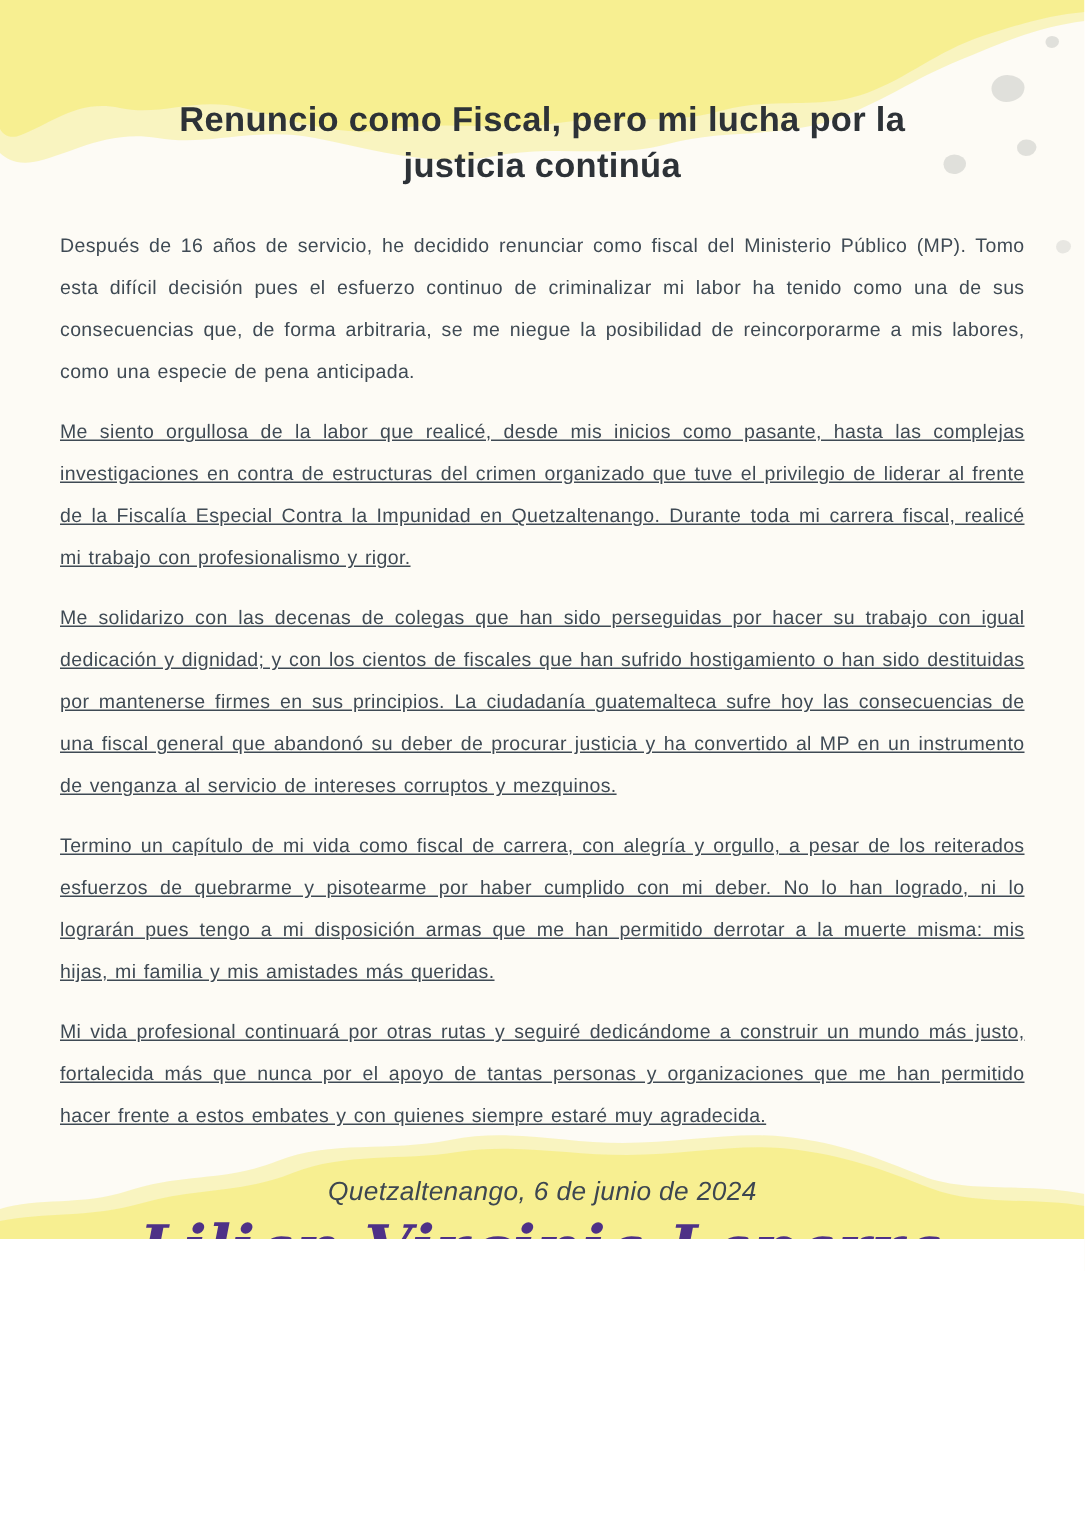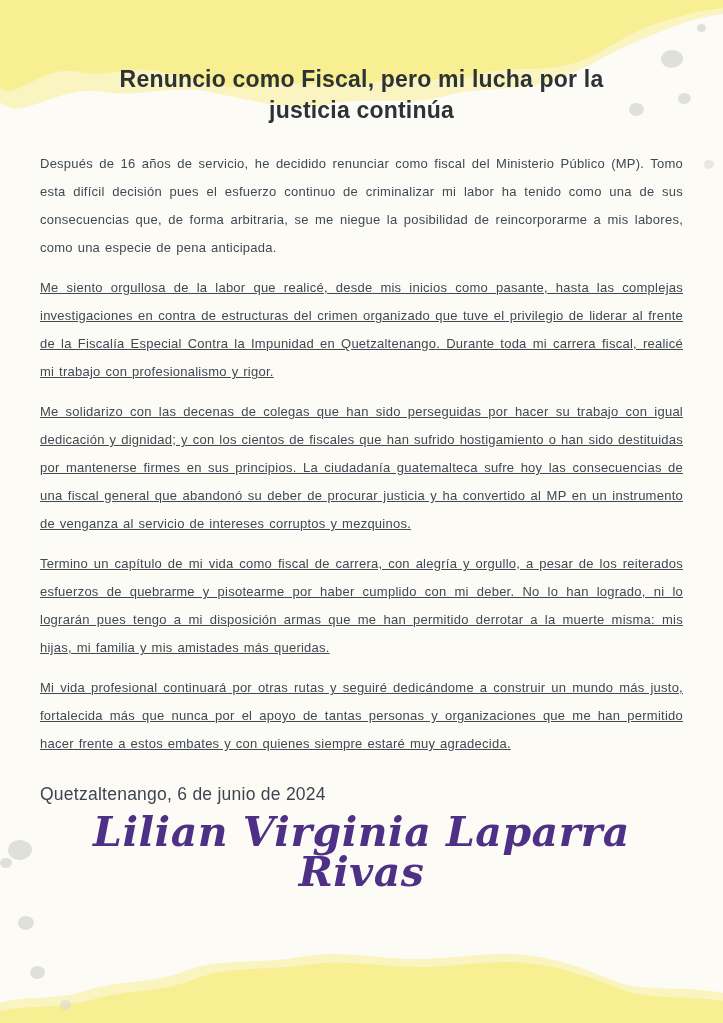--- a/index.html
+++ b/index.html
@@ -11,21 +11,21 @@
     --signature-purple: #4e3187;
     --speckle-gray: #dadad6;
   }
   * { margin: 0; padding: 0; box-sizing: border-box; }
   html, body { background: #ffffff; }
   body { font-family: "Liberation Sans", sans-serif; }
 
   .page {
     position: relative;
     width: 723px;
-    height: 1023px;
+    height: 826px;
     margin: 0 auto;
     background: var(--page-background);
     overflow: hidden;
   }
 
   .wash { position: absolute; left: 0; pointer-events: none; }
   .wash.top { top: 0; }
   .wash.bottom { bottom: 0; }
 
   .speckle {
@@ -66,22 +66,24 @@
   .para:not(:first-of-type) { margin-top: 0; }
   .paragraphs > .para { margin-bottom: 12px; }
   .paragraphs > .para:not(:last-child) { margin-bottom: 12px; }
   .paragraphs > .para { margin-top: 0; }
   .paragraphs > .para ~ .para { margin-top: 12px; text-decoration: underline; }
 
   .dateline {
     font-size: 17.5px;
     line-height: 28px;
     color: var(--date-text);
+    text-align: center;
     letter-spacing: 0.25px;
     margin-top: 22px;
+    font-style: italic;
   }
 
   .signature {
     font-family: "DejaVu Serif", cursive;
     font-style: italic;
     font-weight: bold;
     font-size: 41px;
     line-height: 40px;
     color: var(--signature-purple);
     text-align: center;

